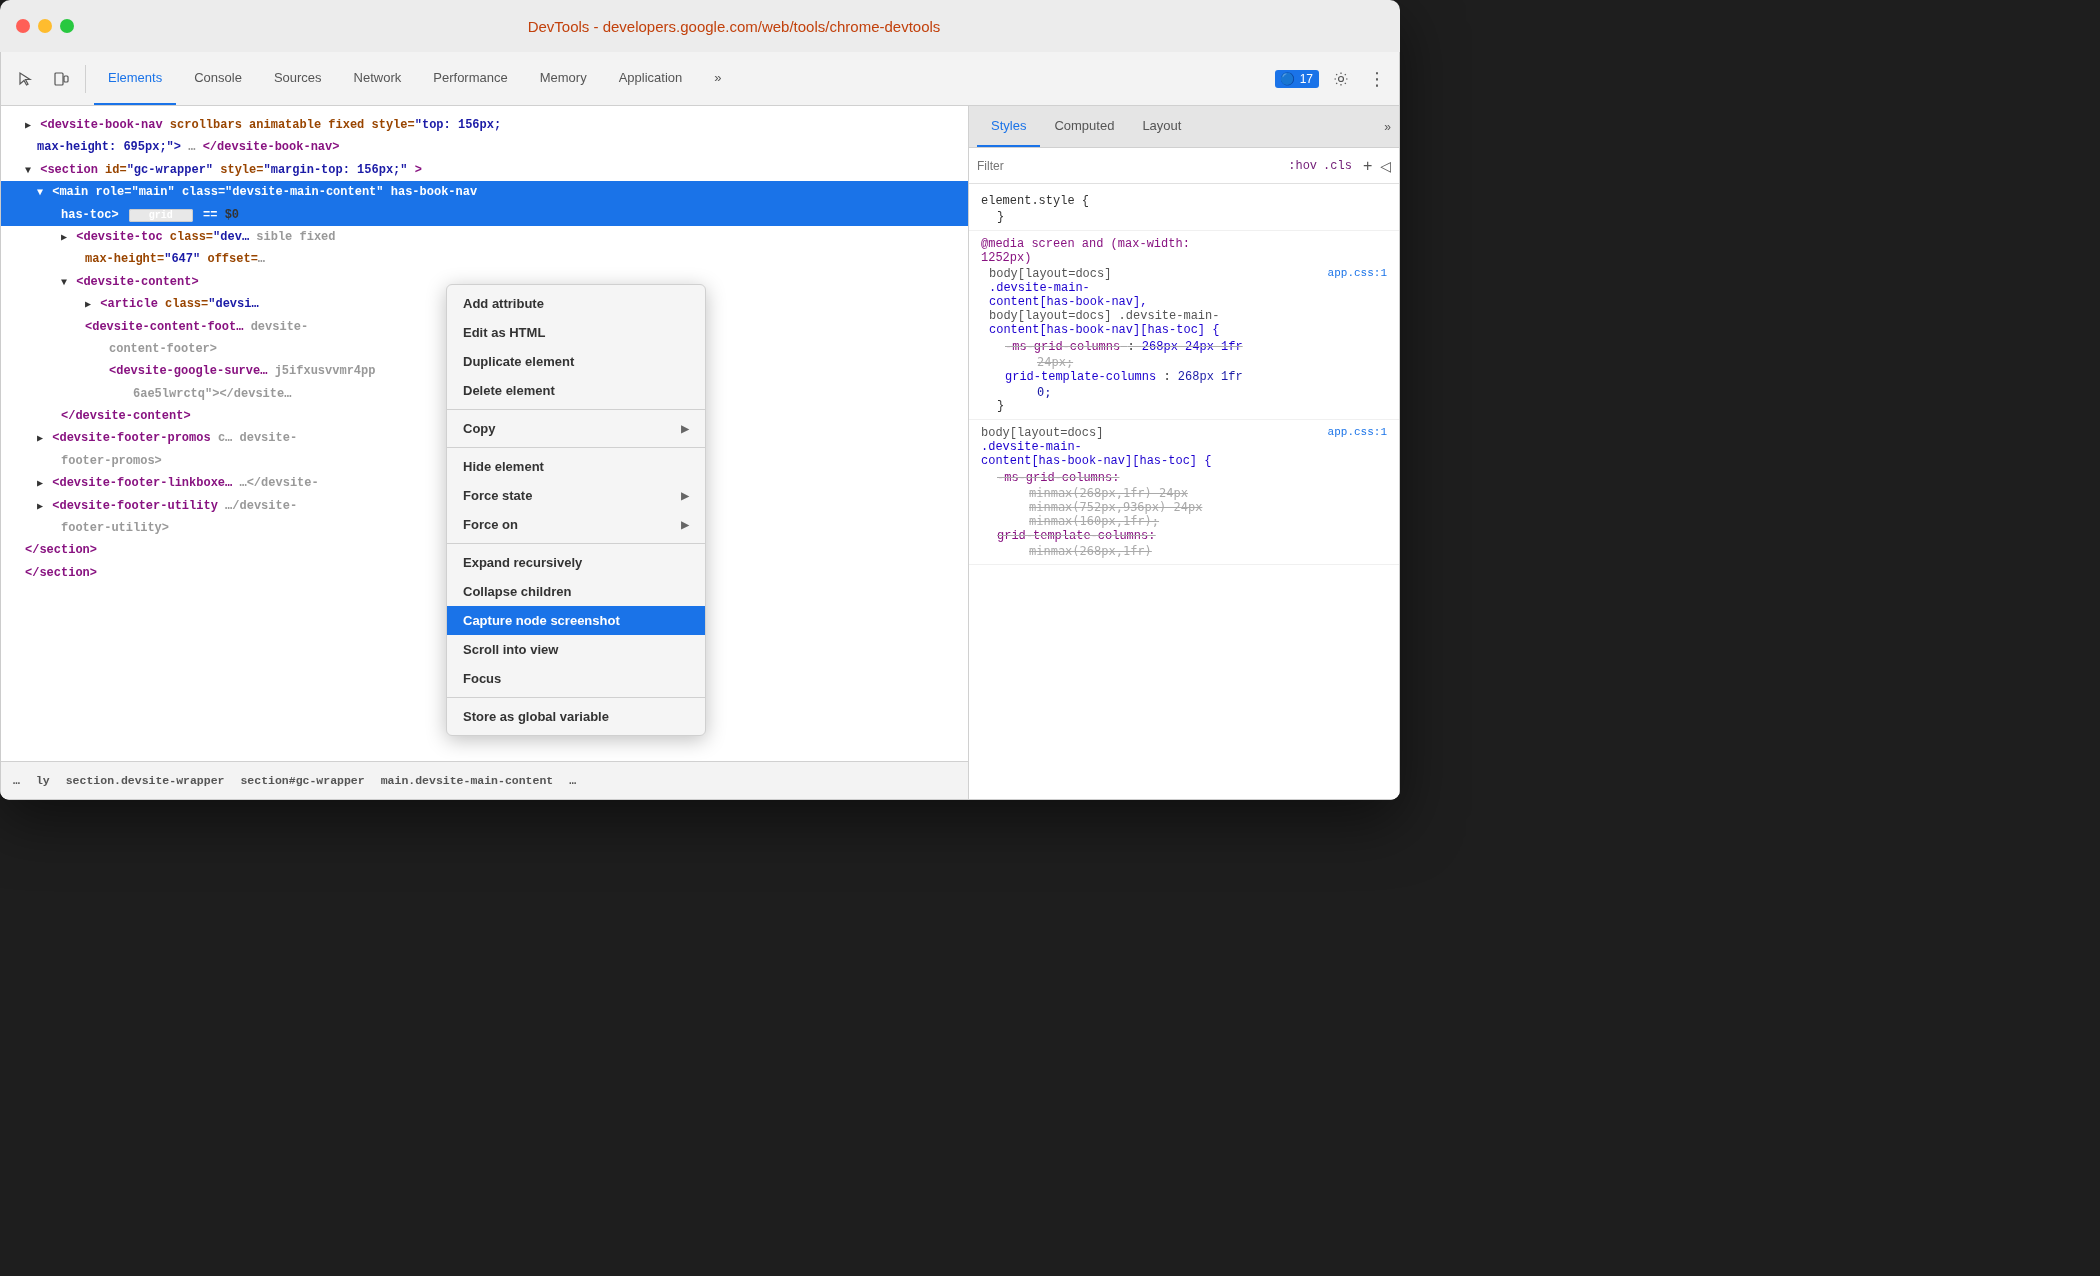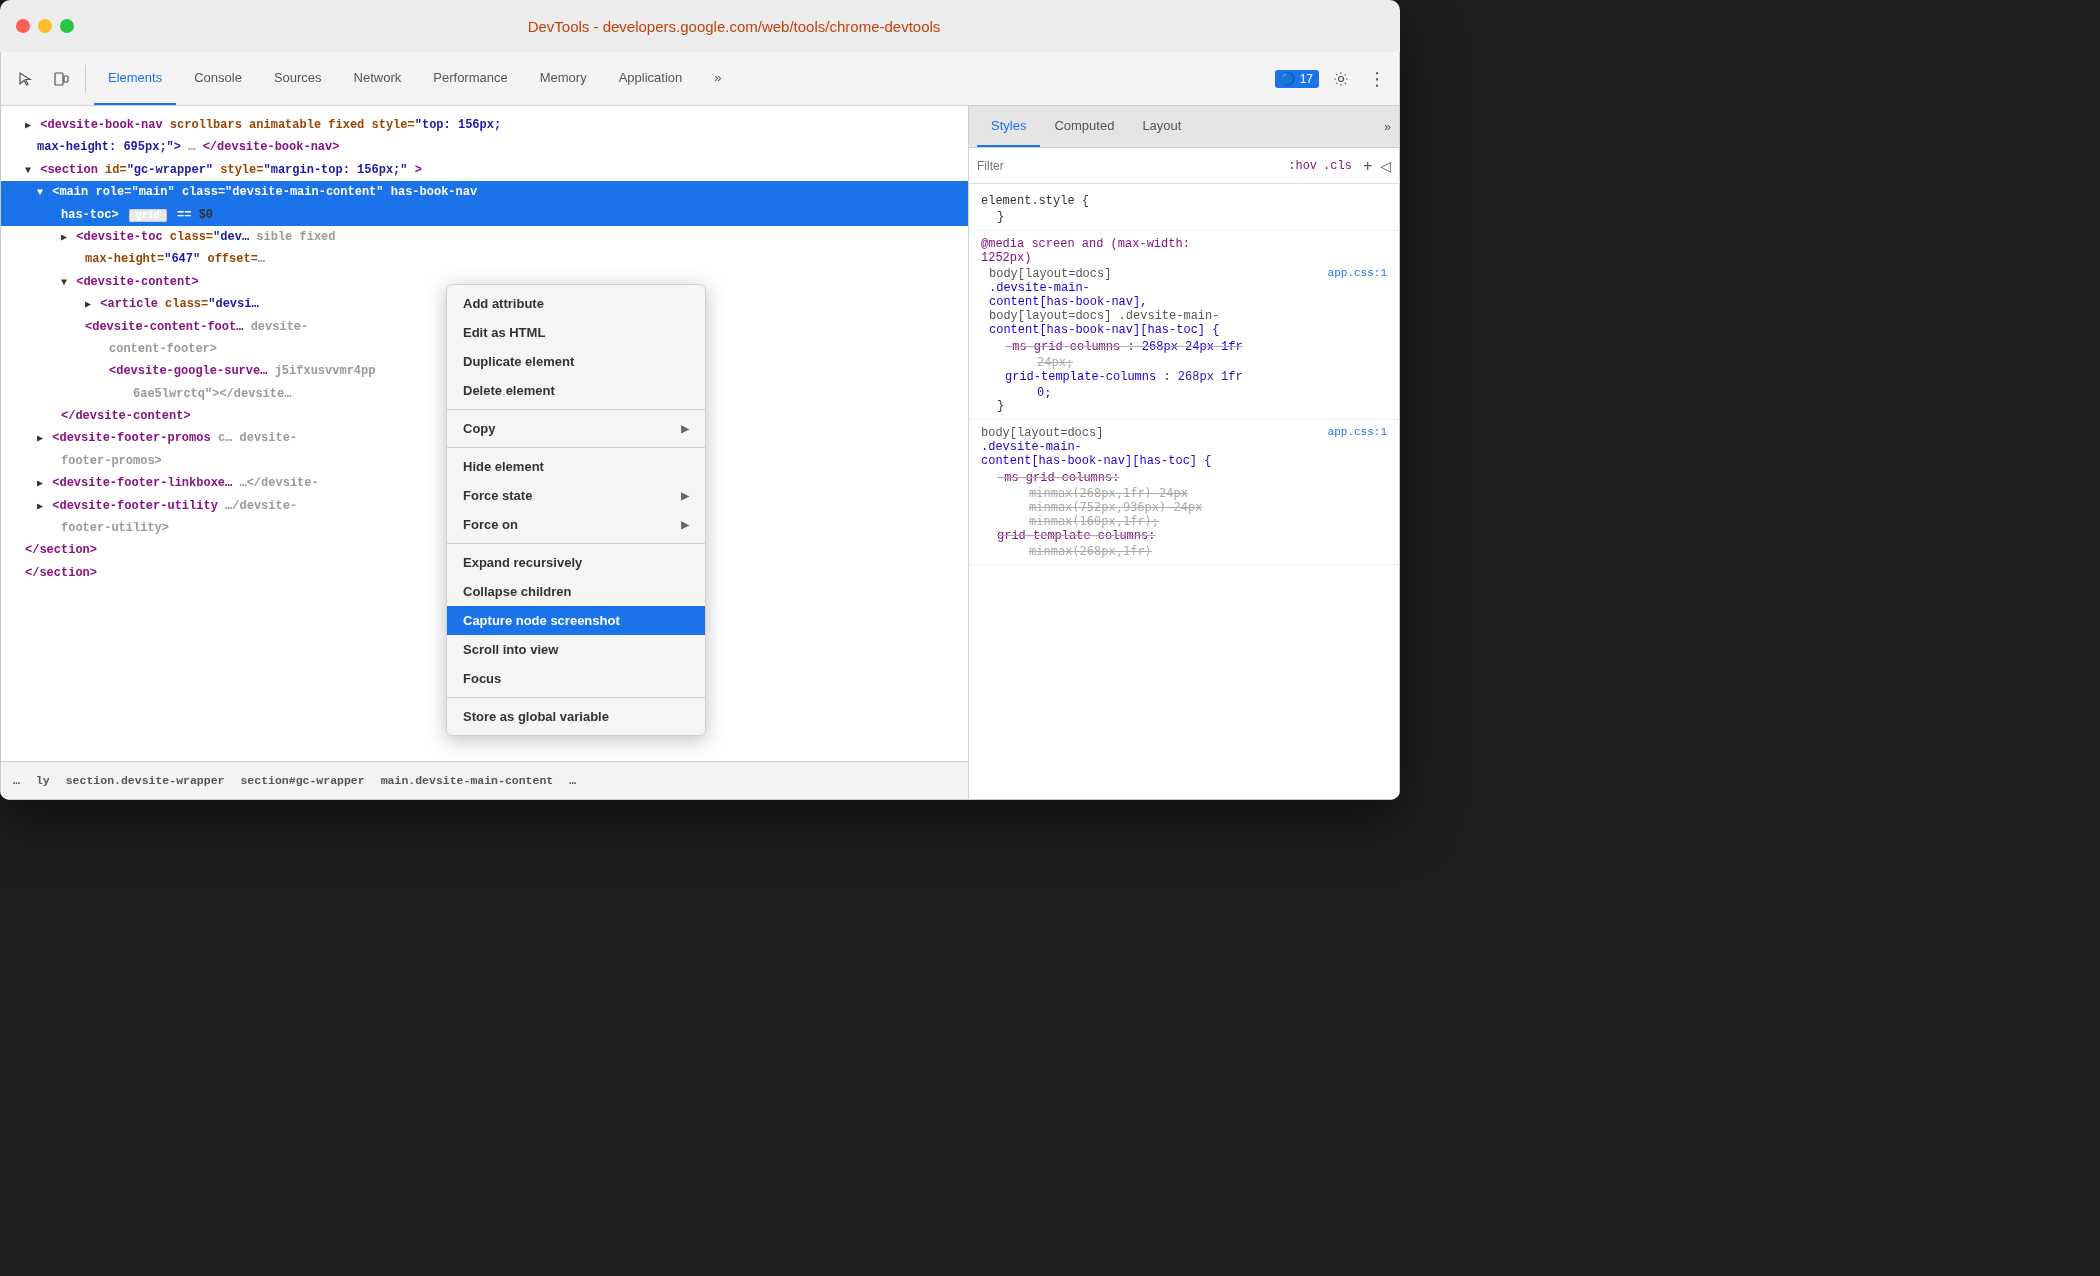--- a/index.html
+++ b/index.html
@@ -176,21 +176,21 @@
     .indent-4 { padding-left: 108px; }
     .indent-5 { padding-left: 132px; }
 
     .triangle { margin-right: 2px; font-size: 10px; cursor: pointer; }
 
     .tag { color: #881280; }
     .attr-name { color: #994500; }
     .attr-val { color: #1a1aa6; }
     .comment { color: #999; }
     .dollar { color: #333; }
-    .badge-eq { background: #e8e8e8; border: 1px solid #ccc; border-radius: 2px; padding: 0 6px; font-size: 10px; margin: 0 3px; }
+    .badge-eq { background: #e8e8e8; border: 1px solid #ccc; border-radius: 2px; padding: 0 19px; font-size: 10px; margin: 0 3px; }
 
     
     .context-menu {
       position: absolute;
       left: 445px;
       top: 178px;
       width: 260px;
       background: #f5f5f5;
       border: 1px solid #d0d0d0;
       border-radius: 6px;

